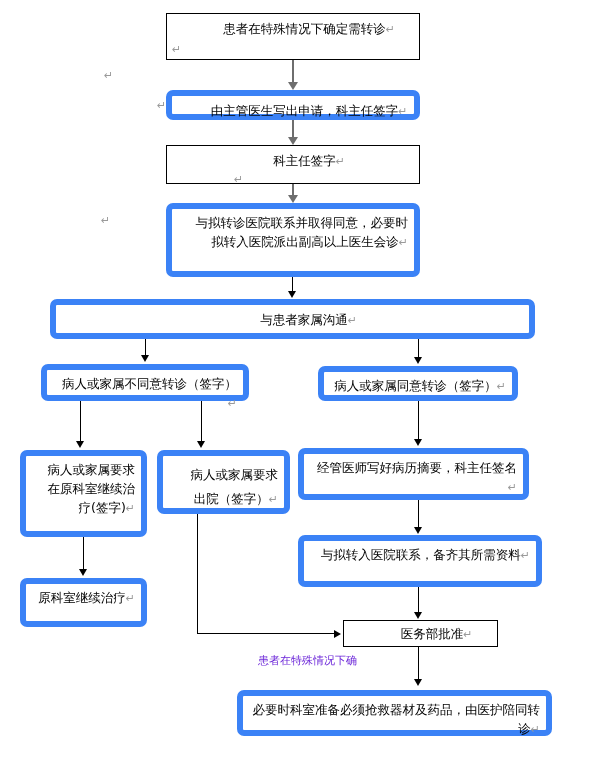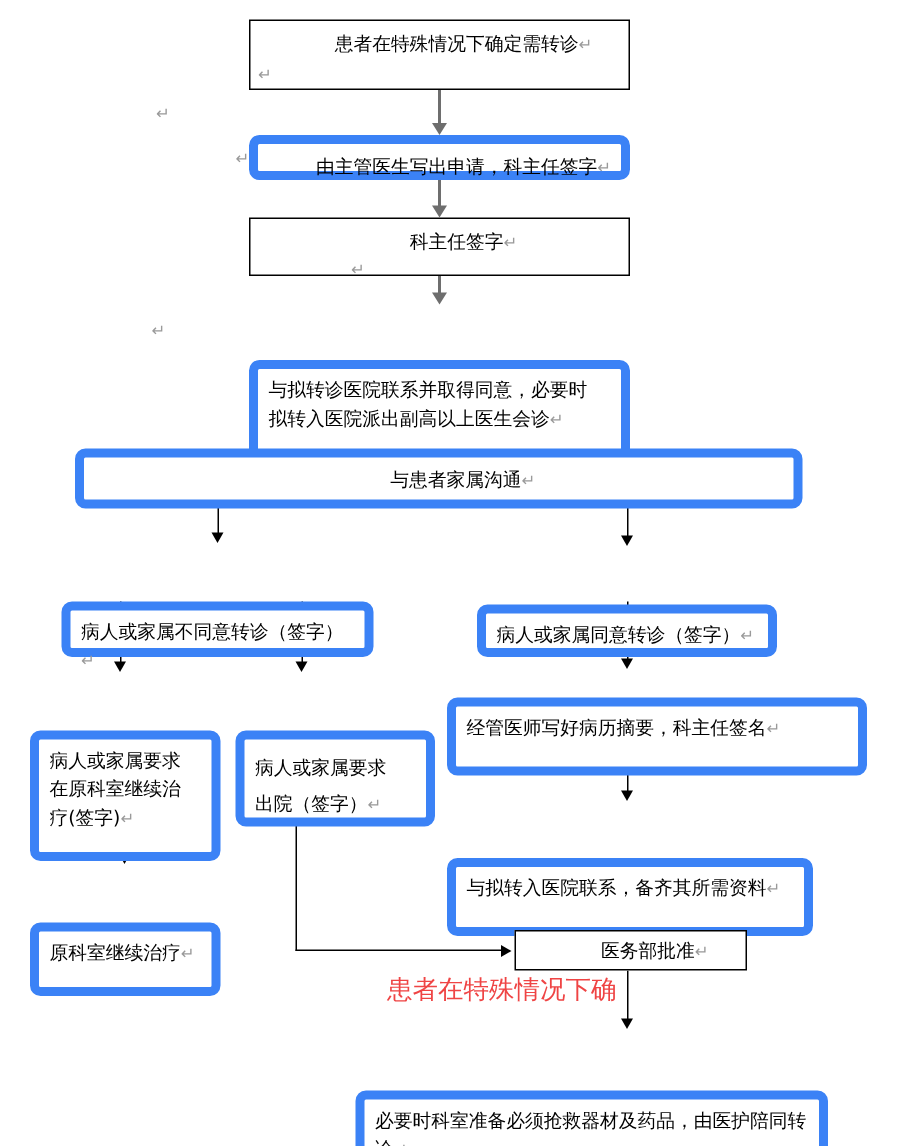--- a/index.html
+++ b/index.html
@@ -19,21 +19,21 @@
     font-size:12.5px;
     line-height:19px;
     color:#000000;
     letter-spacing:0px;
     z-index:3;
     padding-left:32px;
   }
   .sq{border:1px solid #000000;}          
   .rn{border:6px solid #3b82f6;border-radius:7px;} 
   .center{text-align:center;}
-  .left{text-align:left;margin-top:37px;}
+  .left{text-align:right;}
 
   
   .pad-c{padding-top:5px;}
   .pad-l{padding:4px 6px 0 7px;}
 
   
   .vline{position:absolute;width:1px;background:#000000;z-index:1;}
   .vline.grey{background:#6e6e6e;width:2px;}
   .hline{position:absolute;height:1px;background:#000000;z-index:1;}
   .arrow{
@@ -59,23 +59,23 @@
     font-size:11px;
     line-height:11px;
     z-index:4;
     user-select:none;
   }
   .inline-mark{color:#9a9a9a;font-size:11px;}
 
   
   .caption{
     position:absolute;
-    font-size:17px;
+    font-size:11px;
     line-height:17px;
-    color:#ef4444;
+    color:#6d28d9;
     z-index:3;
     white-space:nowrap;
   }
 </style>
 </head>
 <body>
 
 <div id="canvas">
 
   <div class="node sq center pad-c" style="left:166px;top:13px;width:254px;height:47px;">
@@ -143,21 +143,21 @@
     <div>病人或家属要求</div>
     <div>在原科室继续治</div>
     <div><span>疗(签字)</span><span class="inline-mark">↵</span></div>
   </div>
 
   <div class="node rn left" style="left:157px;top:450px;width:133px;height:64px;padding:7px 6px 0 7px;line-height:24px;">
     <div>病人或家属要求</div>
     <div><span>出院（签字）</span><span class="inline-mark">↵</span></div>
   </div>
 
-  <div class="node rn left pad-l" style="left:298px;top:428px;width:280px;height:52px;">
+  <div class="node rn left pad-l" style="left:298px;top:448px;width:231px;height:52px;">
     <span>经管医师写好病历摘要，科主任签名</span><span class="inline-mark">↵</span>
   </div>
 
   <div class="vline" style="left:83px;top:537px;height:33px;"></div>
   <div class="arrow" style="left:79px;top:569px;"></div>
 
   <div class="vline" style="left:418px;top:500px;height:28px;"></div>
   <div class="arrow" style="left:414px;top:527px;"></div>
 
   <div class="node rn left pad-l" style="left:20px;top:578px;width:127px;height:49px;">

